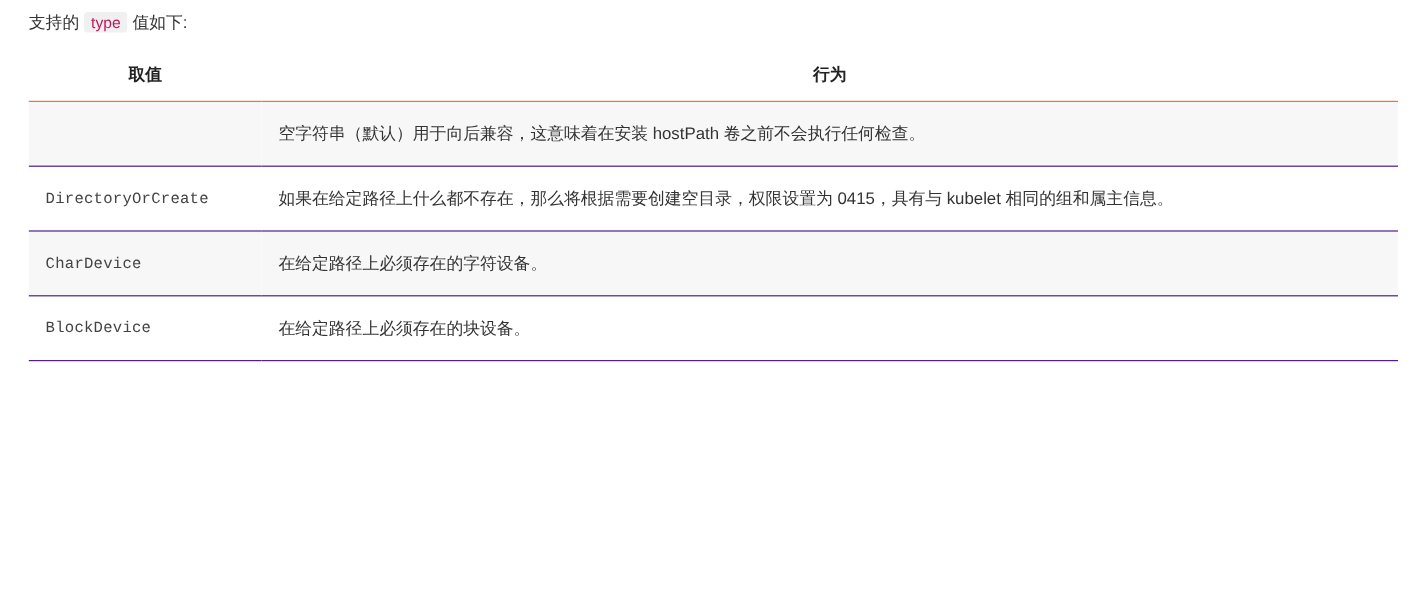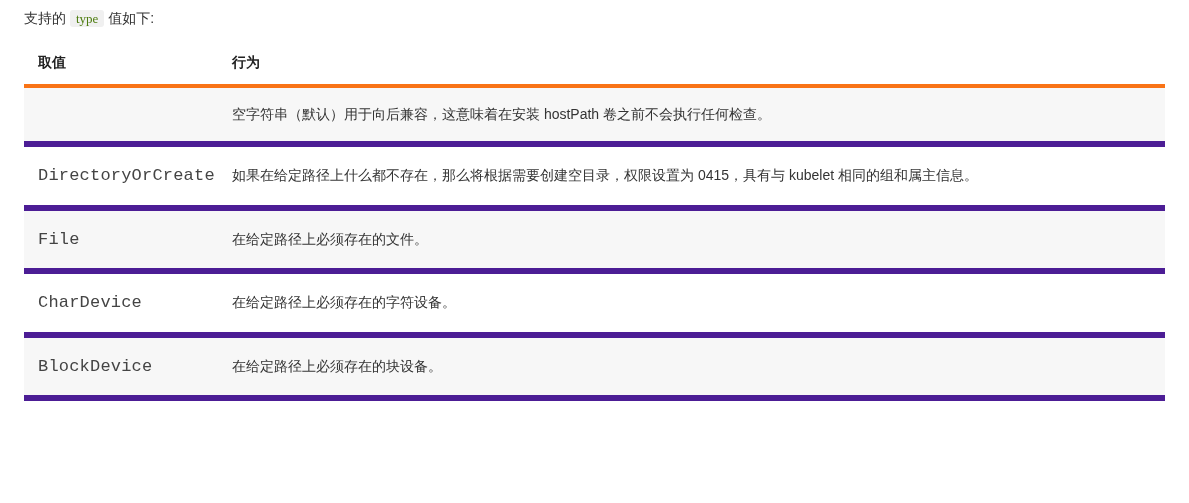--- a/index.html
+++ b/index.html
@@ -15,62 +15,62 @@
       padding: 10px 24px 20px 24px;
       width: 1189px;
       position: relative;
     }
     .intro {
       margin-bottom: 14px;
       color: #333;
       font-size: 14px;
     }
     .intro .code {
-      font-family: Liberation Serif, serif;
+      font-family: Liberation Sans, sans-serif;
       background: #f0f0f0;
       padding: 1px 6px;
       border-radius: 3px;
       font-size: 13px;
-      color: #4d7c0f;
+      color: #be185d;
     }
     table {
       width: 100%;
       border-collapse: collapse;
       table-layout: fixed;
     }
     thead th {
-      text-align: left;
+      text-align: center;
       font-weight: 700;
       padding: 12px 14px;
-      border-bottom: 4px solid #f97316;
+      border-bottom: 1px solid #f97316;
       font-size: 14px;
       color: #222;
     }
     thead th:first-child {
       width: 194px;
     }
     tbody tr {
-      border-bottom: 6px solid #4c1d95;
+      border-bottom: 1px solid #4c1d95;
     }
     tbody tr:nth-child(odd) {
       background: #f7f7f7;
     }
     tbody tr:nth-child(even) {
       background: #fff;
     }
     tbody td {
       padding: 16px 14px;
       vertical-align: middle;
       font-size: 14px;
       color: #333;
       line-height: 1.5;
     }
     tbody td.type-cell {
       font-family: Consolas, "Courier New", monospace;
-      font-size: 17px;
+      font-size: 13px;
       color: #444;
       letter-spacing: 0.2px;
     }
   </style>
 </head>
 <body>
 
 <p class="intro">
   <span>支持的 </span><span class="code">type</span><span> 值如下:</span>
 </p>
@@ -85,24 +85,20 @@
   <tbody>
     <tr>
       <td class="type-cell"></td>
       <td>空字符串（默认）用于向后兼容，这意味着在安装 hostPath 卷之前不会执行任何检查。</td>
     </tr>
     <tr>
       <td class="type-cell">DirectoryOrCreate</td>
       <td>如果在给定路径上什么都不存在，那么将根据需要创建空目录，权限设置为 0415，具有与 kubelet 相同的组和属主信息。</td>
     </tr>
     <tr>
-      <td class="type-cell">File</td>
-      <td>在给定路径上必须存在的文件。</td>
-    </tr>
-    <tr>
       <td class="type-cell">CharDevice</td>
       <td>在给定路径上必须存在的字符设备。</td>
     </tr>
     <tr>
       <td class="type-cell">BlockDevice</td>
       <td>在给定路径上必须存在的块设备。</td>
     </tr>
   </tbody>
 </table>
 

